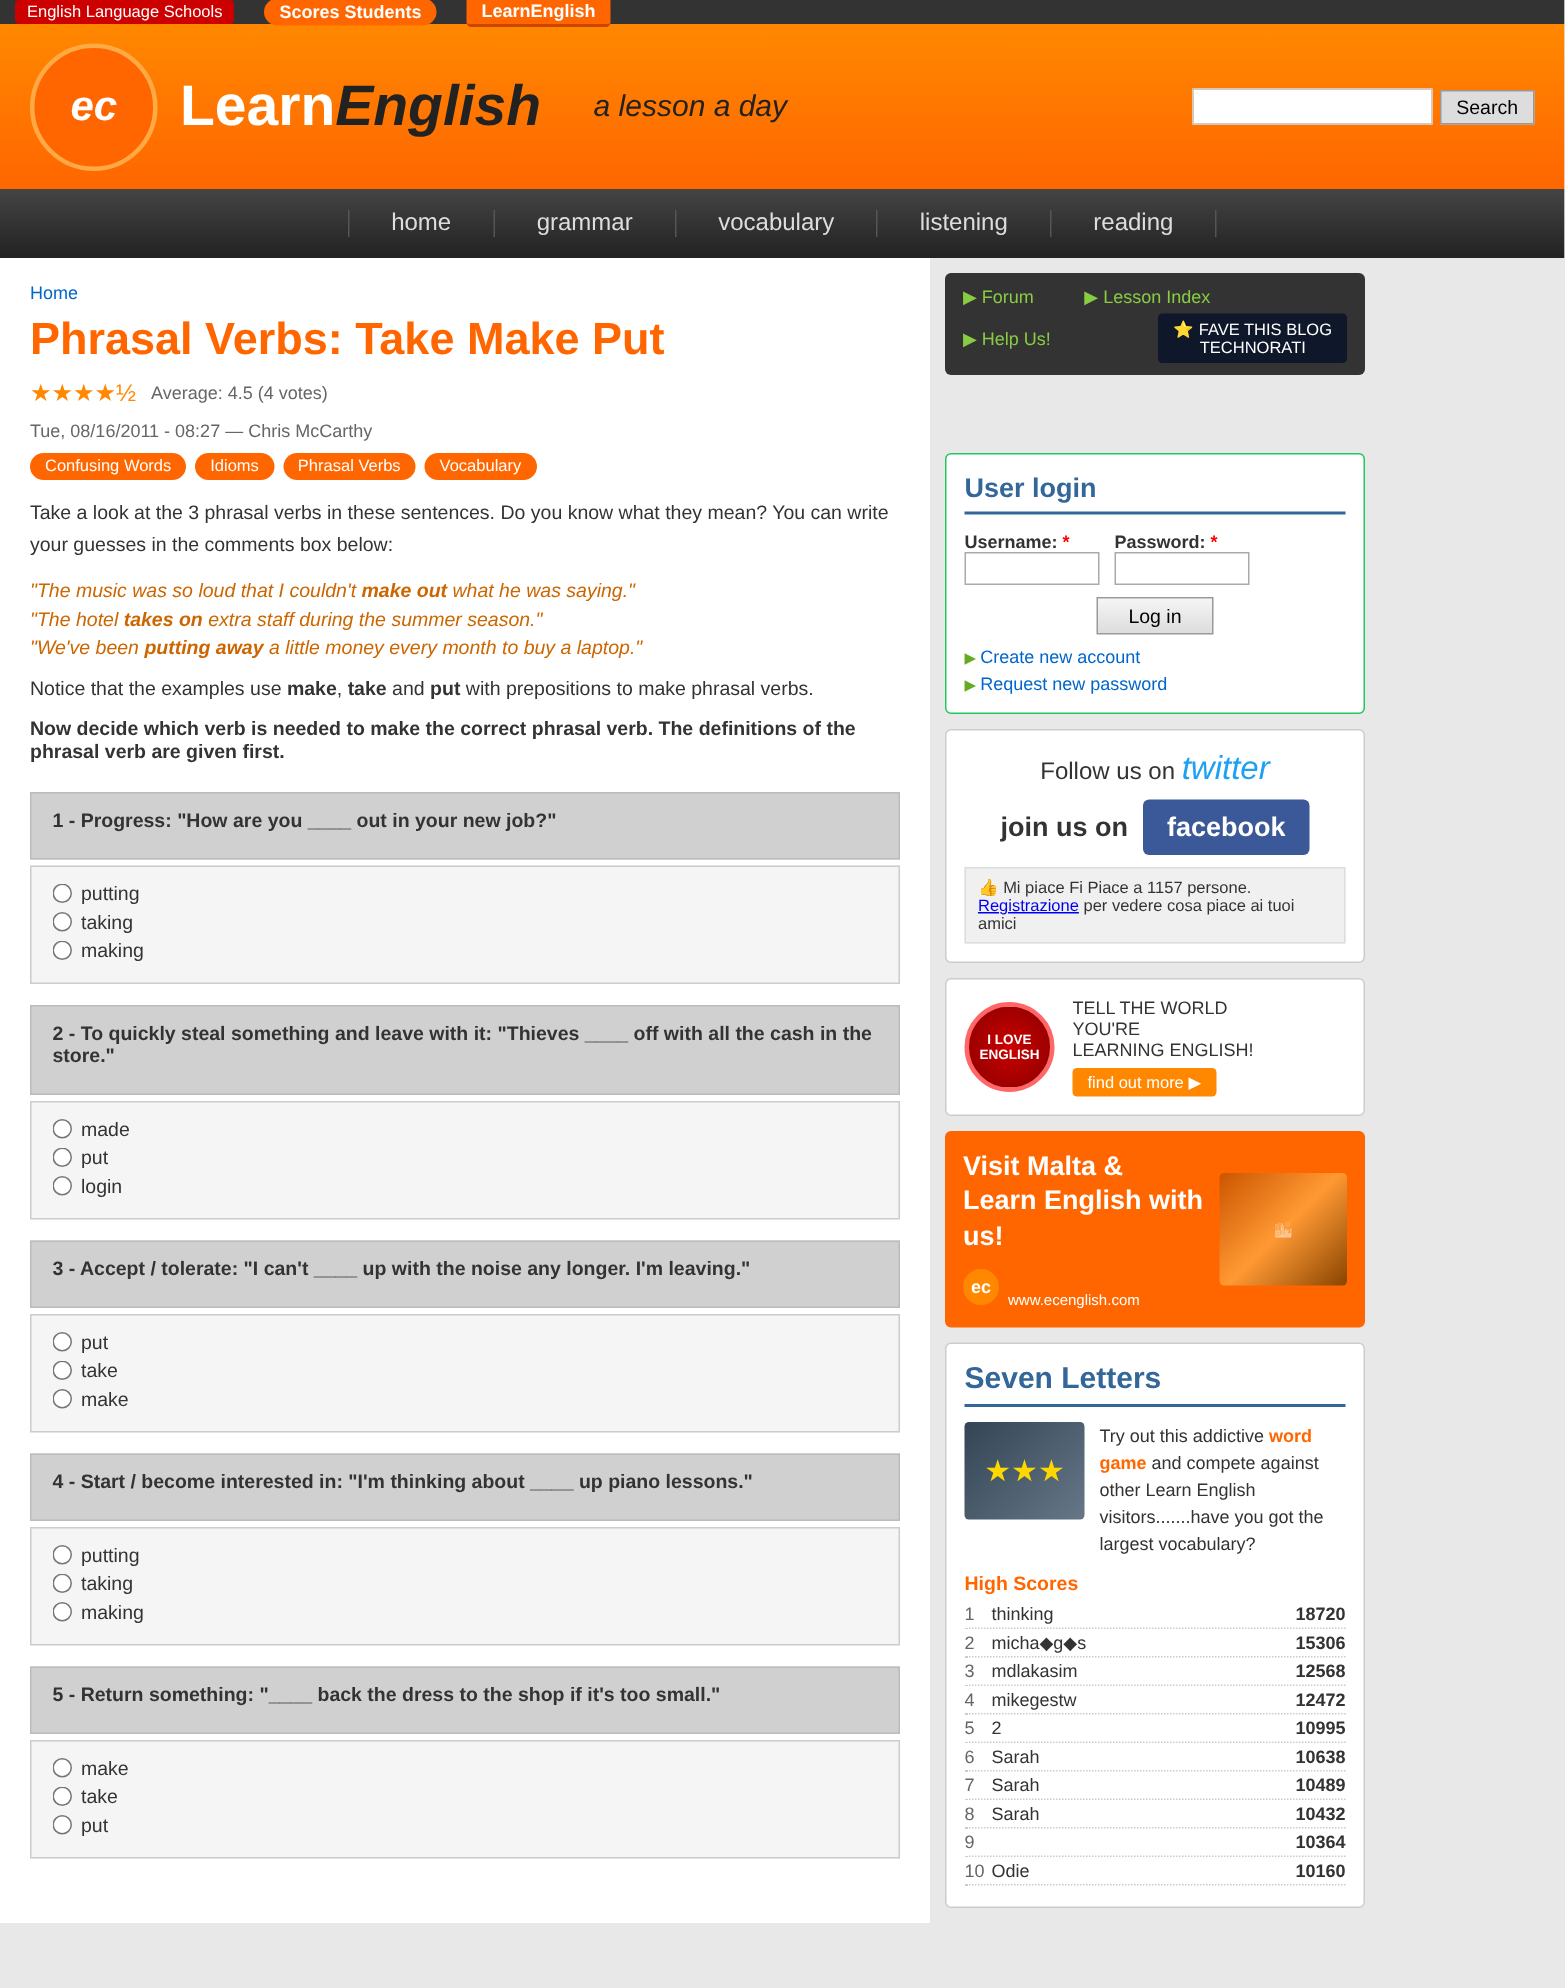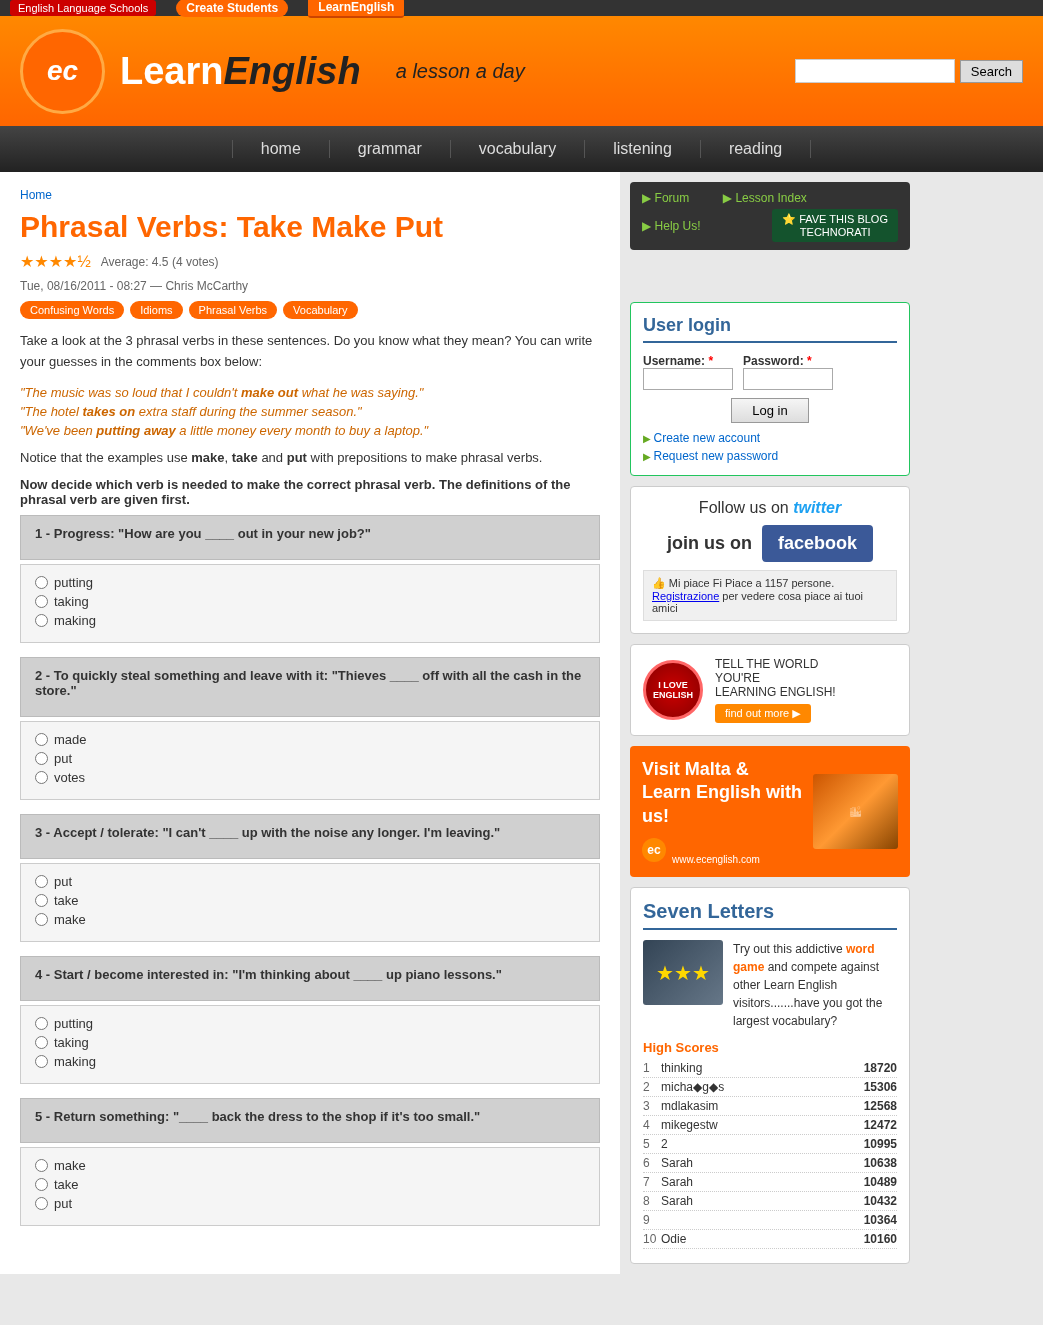--- a/index.html
+++ b/index.html
@@ -153,21 +153,21 @@
       color: white;
       padding: 3px 10px;
       border-radius: 10px;
       font-size: 11px;
       cursor: pointer;
     }
     .intro-text { font-size: 13px; margin-bottom: 12px; line-height: 1.6; }
     .example-quote { color: #cc6600; font-style: italic; margin-bottom: 4px; font-size: 13px; }
     .example-quote strong { font-weight: bold; }
     .notice-text { margin: 12px 0; font-size: 13px; }
-    .bold-instruction { font-weight: bold; font-size: 13px; margin-bottom: 8px; }
+    .bold-instruction { font-weight: bold; font-size: 13px; margin-bottom: 20px; }
 
     .question-box {
       background: #d0d0d0;
       padding: 10px 14px;
       margin-bottom: 4px;
       border: 1px solid #bbb;
     }
     .question-text { font-weight: bold; font-size: 13px; margin-bottom: 8px; }
     .answer-area {
       background: #f5f5f5;
@@ -192,21 +192,21 @@
       padding: 8px 12px;
       border-radius: 4px;
     }
     .sidebar-links a {
       color: #88cc44;
       font-size: 12px;
       text-decoration: none;
       margin-right: 15px;
     }
     .technorati-btn {
-      background: #14532d;
+      background: #0f172a;
       color: white;
       border: none;
       padding: 4px 10px;
       font-size: 11px;
       cursor: pointer;
       float: right;
       border-radius: 3px;
     }
 
     .login-box {
@@ -246,21 +246,21 @@
       border: 1px solid #ccc;
       border-radius: 4px;
       padding: 12px;
       text-align: center;
     }
     .twitter-follow {
       font-size: 16px;
       color: #333;
       margin-bottom: 8px;
     }
-    .twitter-logo { color: #1da1f2; font-size: 16px; font-weight: bold; font-style: italic; }
+    .twitter-logo { color: #1da1f2; font-size: 22px; font-weight: normal; font-style: italic; }
     .facebook-row { display: flex; align-items: center; justify-content: center; gap: 10px; margin-bottom: 8px; }
     .join-us-text { font-size: 18px; font-weight: bold; color: #333; }
     .facebook-btn {
       background: #3b5998;
       color: white;
       font-size: 18px;
       font-weight: bold;
       padding: 8px 16px;
       border-radius: 4px;
       cursor: pointer;
@@ -364,21 +364,21 @@
     }
     .score-num { width: 18px; color: #666; }
     .score-name { flex: 1; }
     .score-val { font-weight: bold; color: #333; }
   </style>
 </head>
 <body>
 
 <div id="top-bar">
   <span class="top-bar-ec">English Language Schools</span>
-  <span class="top-bar-young">Create Students</span>
+  <span class="top-bar-young">Scores Students</span>
   <span class="top-bar-learnenglish">LearnEnglish</span>
 </div>
 
 <div id="header">
   <div class="header-logo">
     <span>ec</span>
   </div>
   <div>
     <span class="header-title">Learn</span><span class="header-title" style="color:#222;font-style:italic;">English</span>
   </div>
@@ -456,21 +456,21 @@
         <label class="radio-option">
             <input type="radio" name="q2" style=""> 
             <span>made</span>
           </label>
         <label class="radio-option">
             <input type="radio" name="q2" style=""> 
             <span>put</span>
           </label>
         <label class="radio-option">
             <input type="radio" name="q2" style=""> 
-            <span>votes</span>
+            <span>login</span>
           </label>
       </div>
 
       <div class="question-box">
         <div class="question-text">3 - Accept / tolerate: "I can't ____ up with the noise any longer. I'm leaving."</div>
       </div>
       <div class="answer-area">
         <label class="radio-option">
             <input type="radio" name="q3" style=""> 
             <span>put</span>

